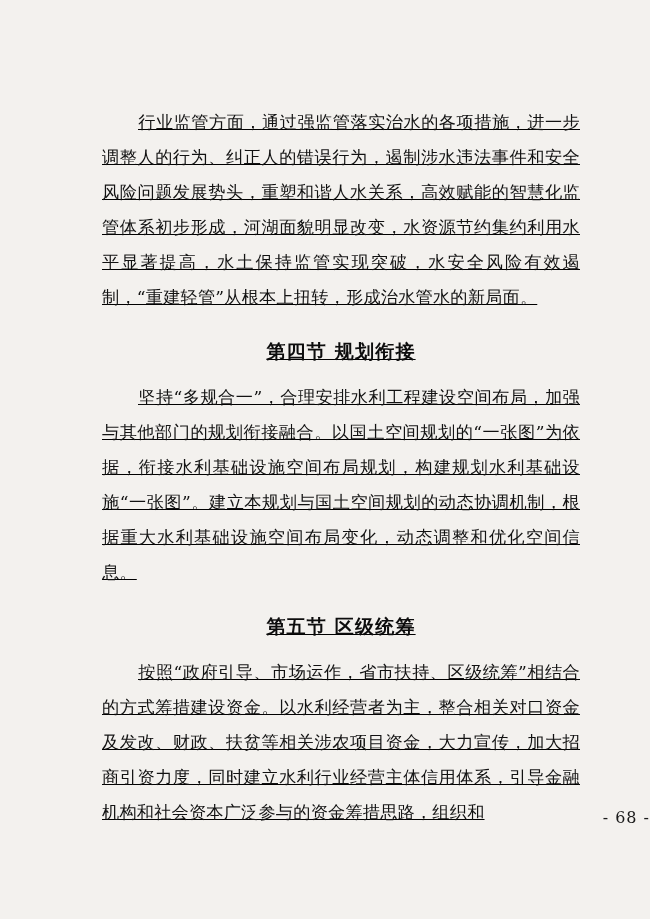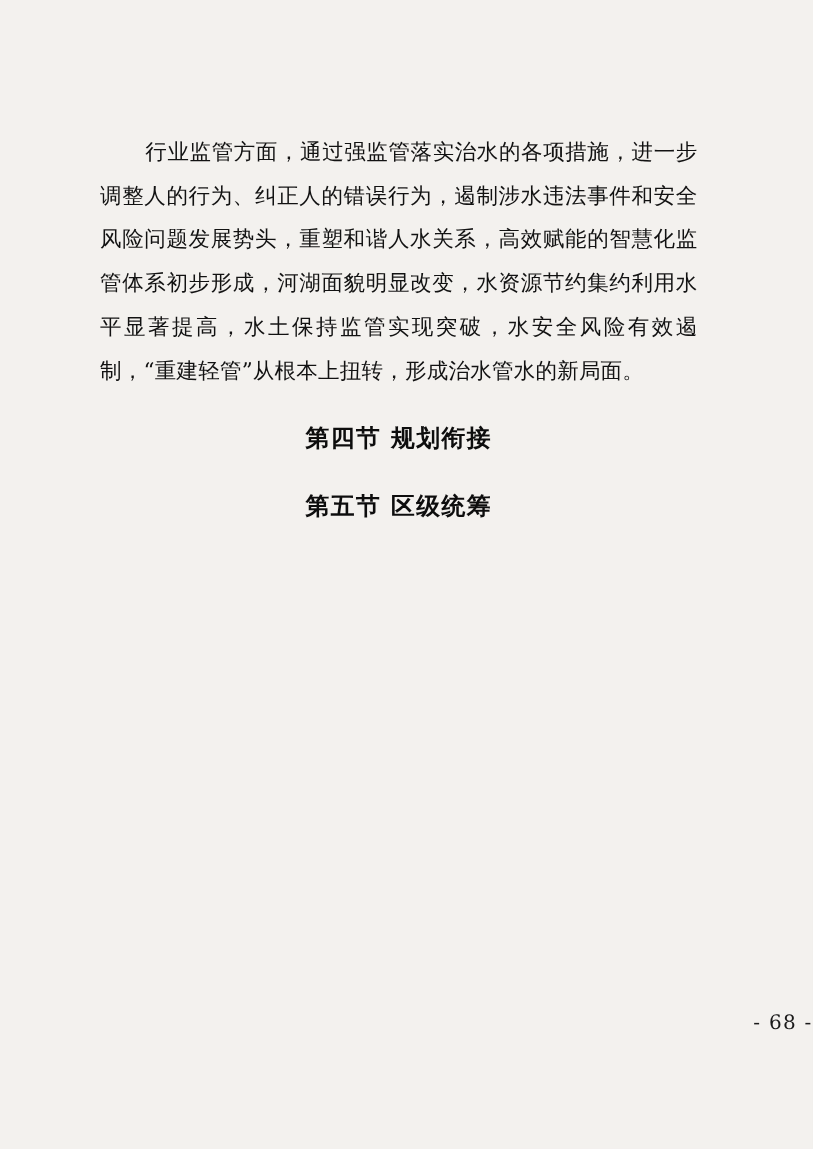--- a/index.html
+++ b/index.html
@@ -15,23 +15,24 @@
   }
   .page {
     position: relative;
     width: 650px;
     height: 919px;
     background: #f3f1ee;
     box-sizing: border-box;
   }
   .content {
     position: absolute;
-    left: 80px;
+    left: 102px;
     top: 105px;
     width: 478px;
+    text-decoration: underline;
   }
   .para {
     font-size: 17.2px;
     line-height: 35px;
     color: #121212;
     text-align: justify;
     text-justify: inter-ideograph;
     letter-spacing: 0.2px;
     margin: 0 0 0 0;
     font-family: "DejaVu Serif", "Liberation Serif", serif;
@@ -72,22 +73,24 @@
 </head>
 <body>
 
 <div class="page">
   <div class="content">
 
     <p class="para"><span class="indent"></span><span>行业监管方面，通过强监管落实治水的各项措施，进一步调整人的行为、纠正人的错误行为，遏制涉水违法事件和安全风险问题发展势头，重塑和谐人水关系，高效赋能的智慧化监管体系初步形成，河湖面貌明显改变，水资源节约集约利用水平显著提高，水土保持监管实现突破，水安全风险有效遏制，“重建轻管”从根本上扭转，形成治水管水的新局面。</span></p>
 
     <div class="section-title gap-before-title">第四节  规划衔接</div>
 
+    <p class="para"><span class="indent"></span><span>坚持“多规合一”，合理安排水利工程建设空间布局，加强与其他部门的规划衔接融合。以国土空间规划的“一张图”为依据，衔接水利基础设施空间布局规划，构建规划水利基础设施“一张图”。建立本规划与国土空间规划的动态协调机制，根据重大水利基础设施空间布局变化，动态调整和优化空间信息。</span></p>
 
     <div class="section-title gap-before-title">第五节  区级统筹</div>
 
+    <p class="para"><span class="indent"></span><span>按照“政府引导、市场运作，省市扶持、区级统筹”相结合的方式筹措建设资金。以水利经营者为主，整合相关对口资金及发改、财政、扶贫等相关涉农项目资金，大力宣传，加大招商引资力度，同时建立水利行业经营主体信用体系，引导金融机构和社会资本广泛参与的资金筹措思路，组织和</span></p>
 
   </div>
 
   <div class="footer">
     <span class="page-number">- 68 -</span>
   </div>
 </div>
 
 </body></html>

